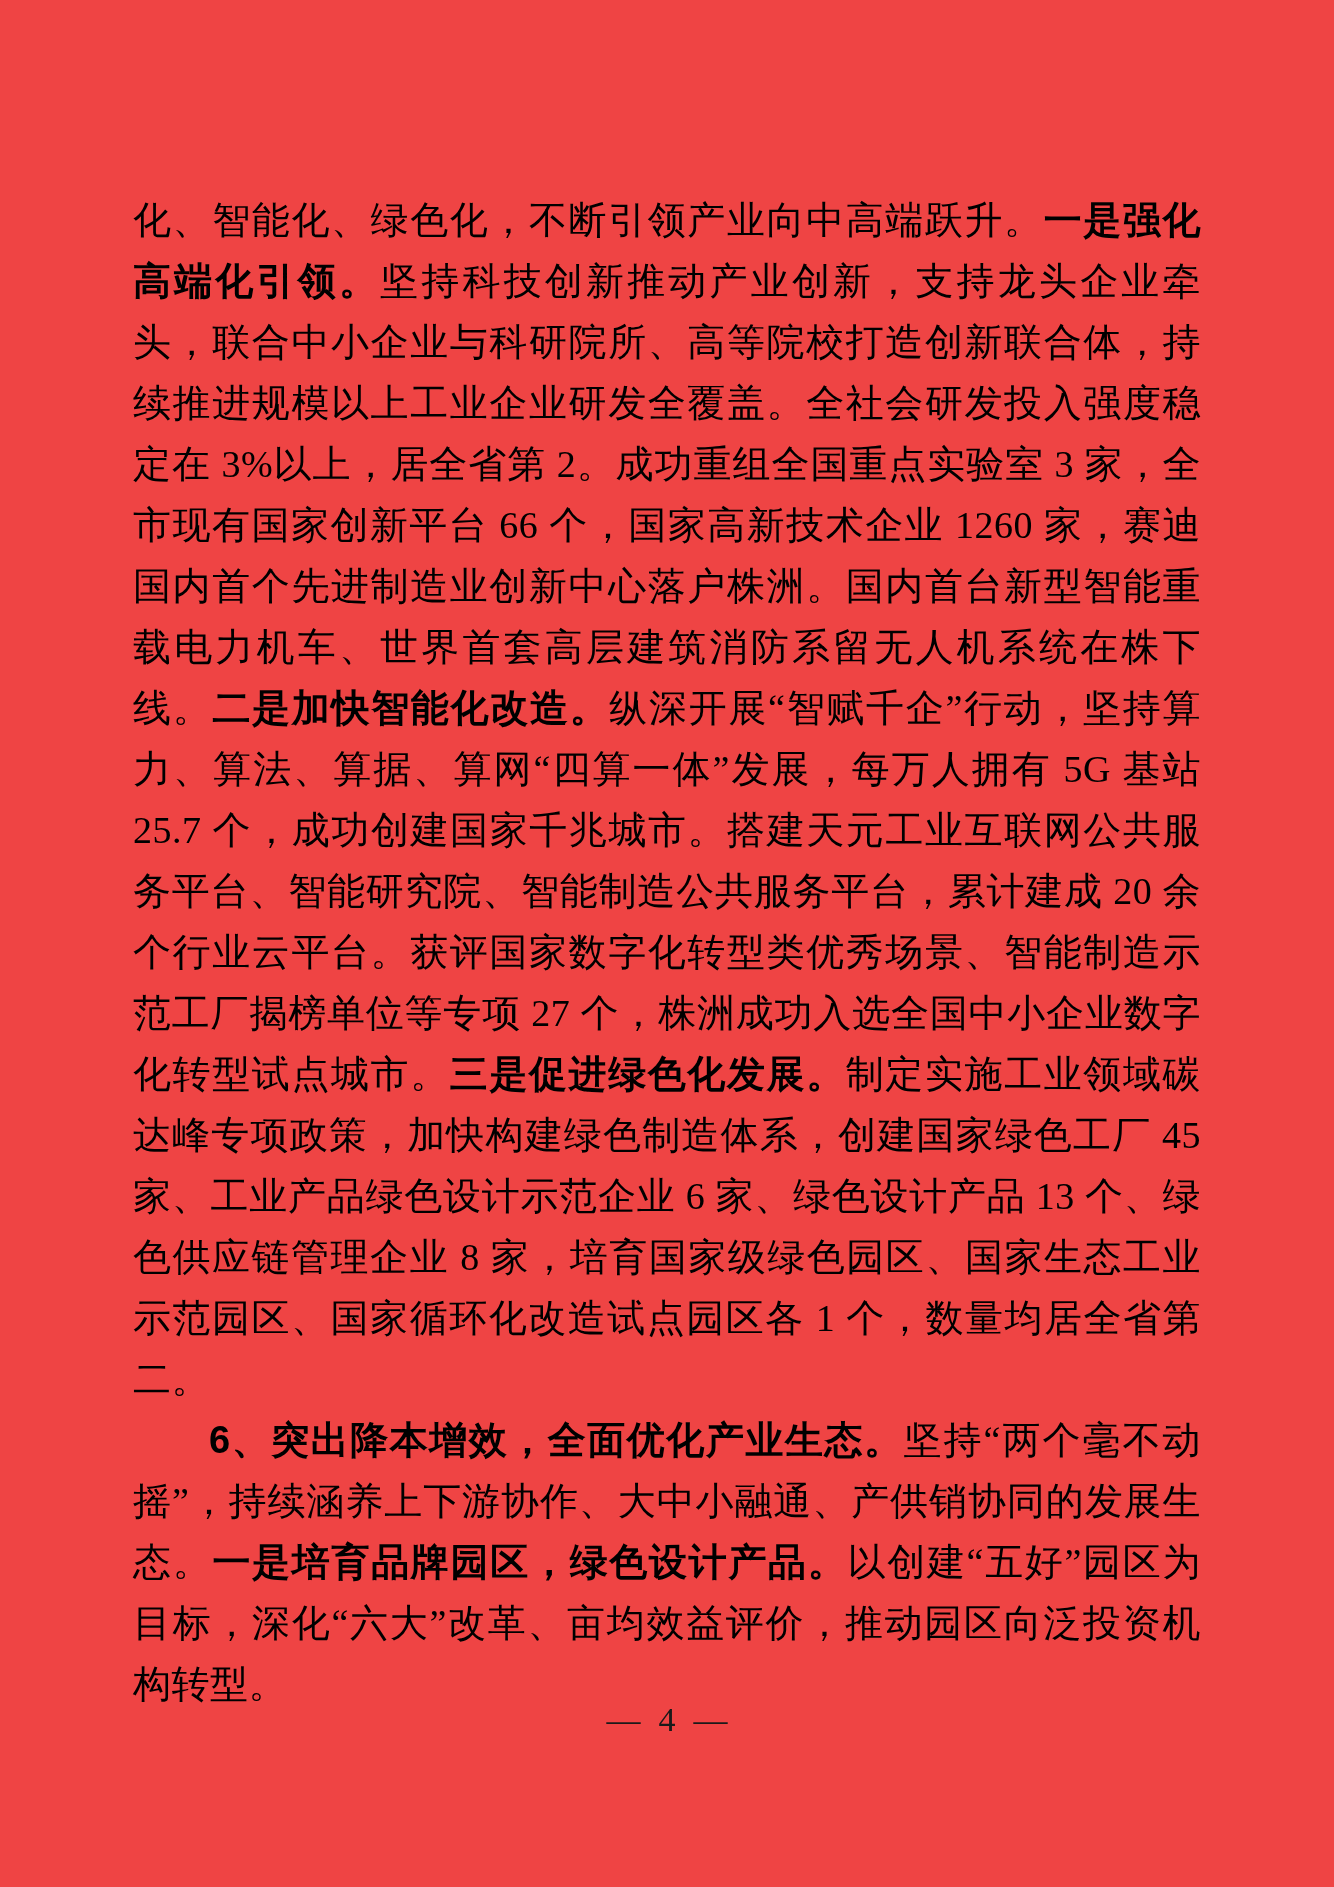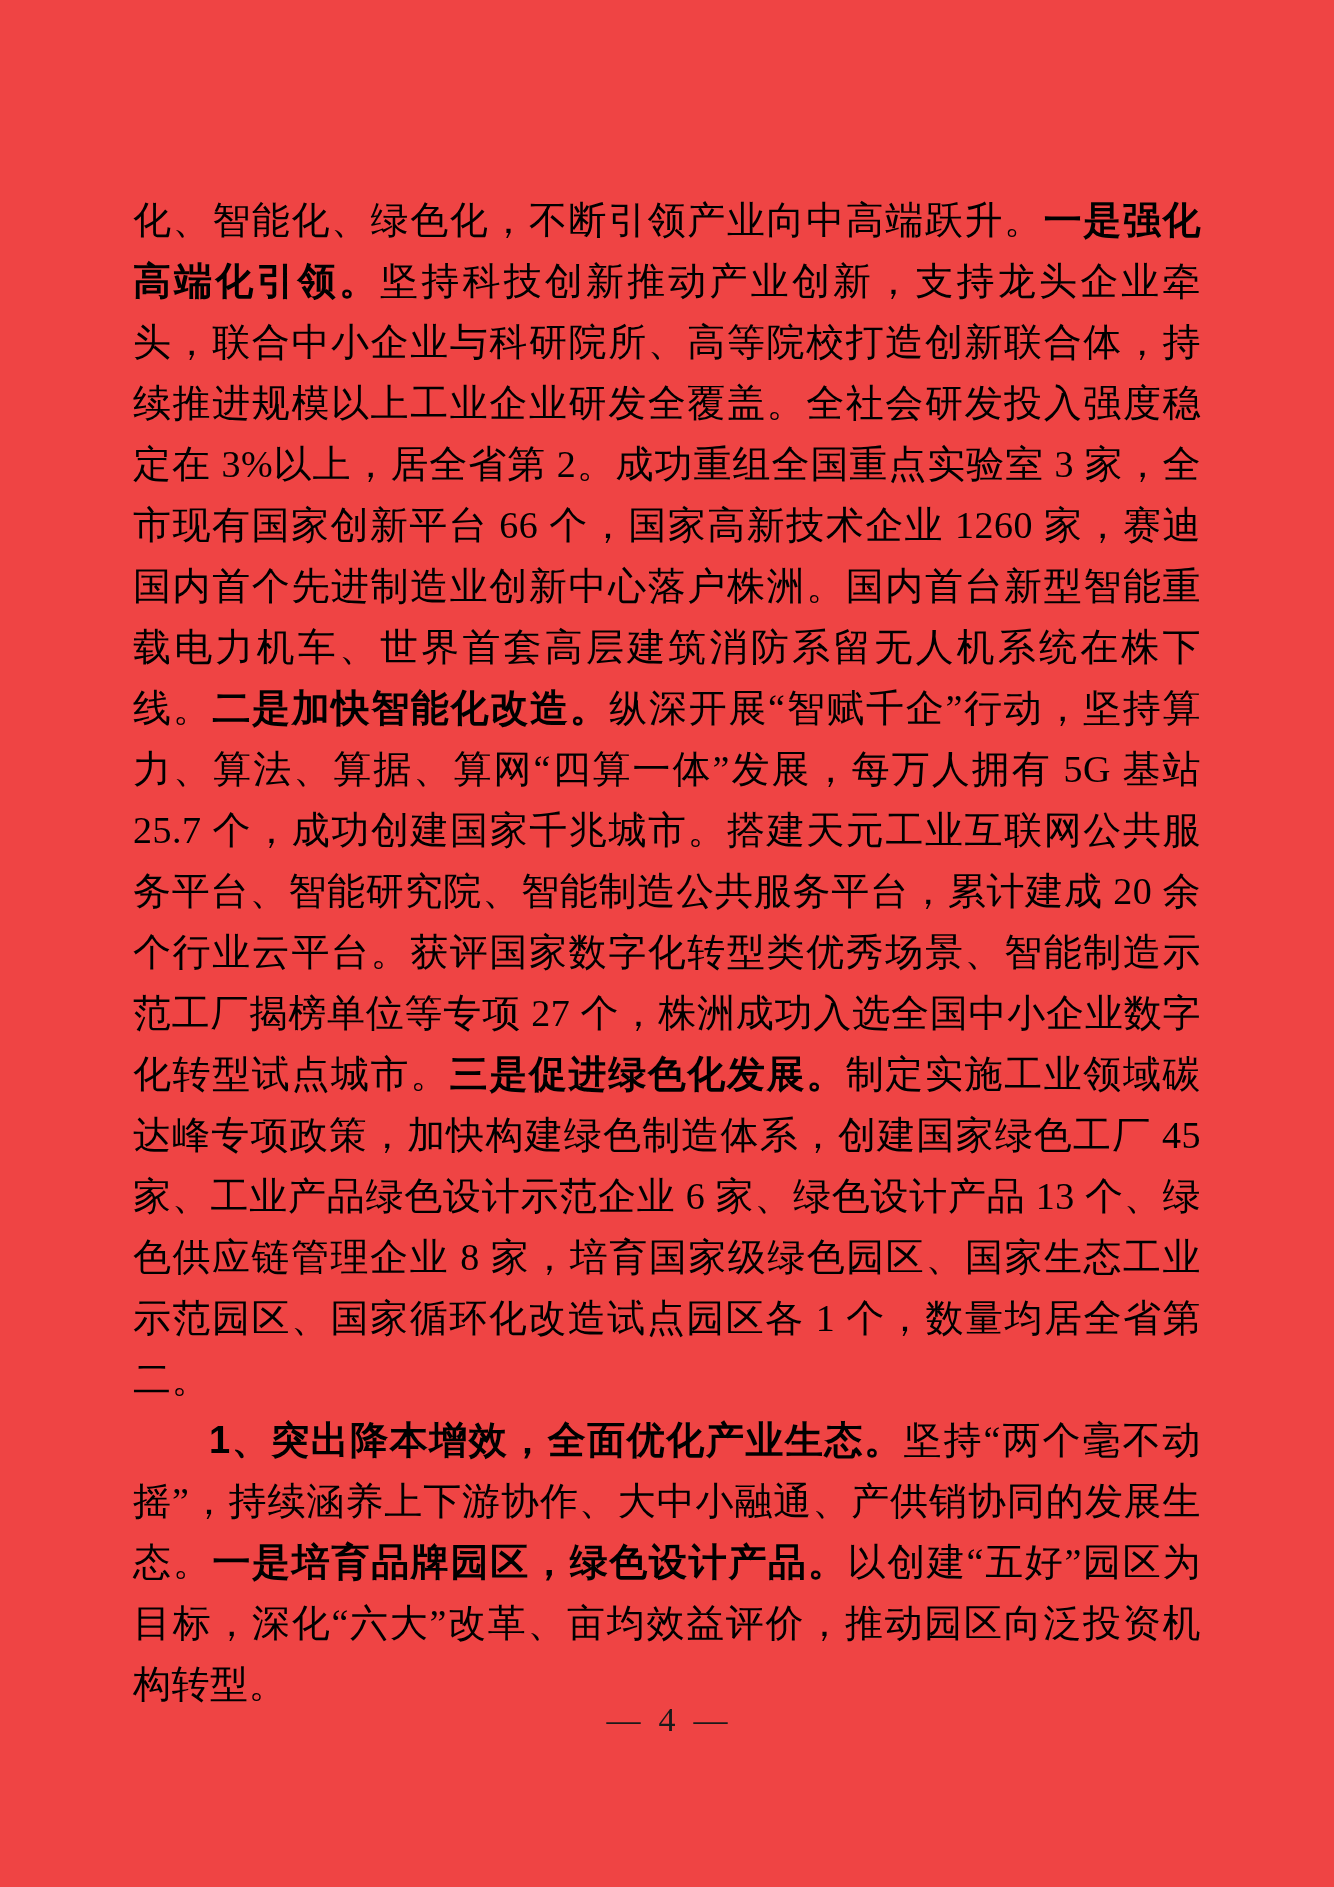--- a/index.html
+++ b/index.html
@@ -46,18 +46,18 @@
   }
   .footer .dash { margin: 0 16px; }
   .footer .num { margin: 0 2px; }
 </style>
 </head>
 <body>
 
 <div class="page">
   <div class="content">
       <p class="para"><span class="run-normal">化、智能化、绿色化，不断引领产业向中高端跃升。</span><span class="run-bold">一是强化高端化引领。</span><span class="run-normal">坚持科技创新推动产业创新，支持龙头企业牵头，联合中小企业与科研院所、高等院校打造创新联合体，持续推进规模以上工业企业研发全覆盖。全社会研发投入强度稳定在 3%以上，居全省第 2。成功重组全国重点实验室 3 家，全市现有国家创新平台 66 个，国家高新技术企业 1260 家，赛迪国内首个先进制造业创新中心落户株洲。国内首台新型智能重载电力机车、世界首套高层建筑消防系留无人机系统在株下线。</span><span class="run-bold">二是加快智能化改造。</span><span class="run-normal">纵深开展“智赋千企”行动，坚持算力、算法、算据、算网“四算一体”发展，每万人拥有 5G 基站 25.7 个，成功创建国家千兆城市。搭建天元工业互联网公共服务平台、智能研究院、智能制造公共服务平台，累计建成 20 余个行业云平台。获评国家数字化转型类优秀场景、智能制造示范工厂揭榜单位等专项 27 个，株洲成功入选全国中小企业数字化转型试点城市。</span><span class="run-bold">三是促进绿色化发展。</span><span class="run-normal">制定实施工业领域碳达峰专项政策，加快构建绿色制造体系，创建国家绿色工厂 45 家、工业产品绿色设计示范企业 6 家、绿色设计产品 13 个、绿色供应链管理企业 8 家，培育国家级绿色园区、国家生态工业示范园区、国家循环化改造试点园区各 1 个，数量均居全省第二。</span></p>
-      <p class="para indent"><span class="run-heading">1、突出降本增效，全面优化产业生态。</span><span class="run-normal">坚持“两个毫不动摇”，持续涵养上下游协作、大中小融通、产供销协同的发展生态。</span><span class="run-bold">一是培育品牌园区，绿色设计产品。</span><span class="run-normal">以创建“五好”园区为目标，深化“六大”改革、亩均效益评价，推动园区向泛投资机构转型。</span></p>
+      <p class="para indent"><span class="run-heading">6、突出降本增效，全面优化产业生态。</span><span class="run-normal">坚持“两个毫不动摇”，持续涵养上下游协作、大中小融通、产供销协同的发展生态。</span><span class="run-bold">一是培育品牌园区，绿色设计产品。</span><span class="run-normal">以创建“五好”园区为目标，深化“六大”改革、亩均效益评价，推动园区向泛投资机构转型。</span></p>
     </div>
   <div class="footer">
     <span class="dash">—</span><span class="num">4</span><span class="dash">—</span>
   </div>
 </div>
 
 </body></html>

